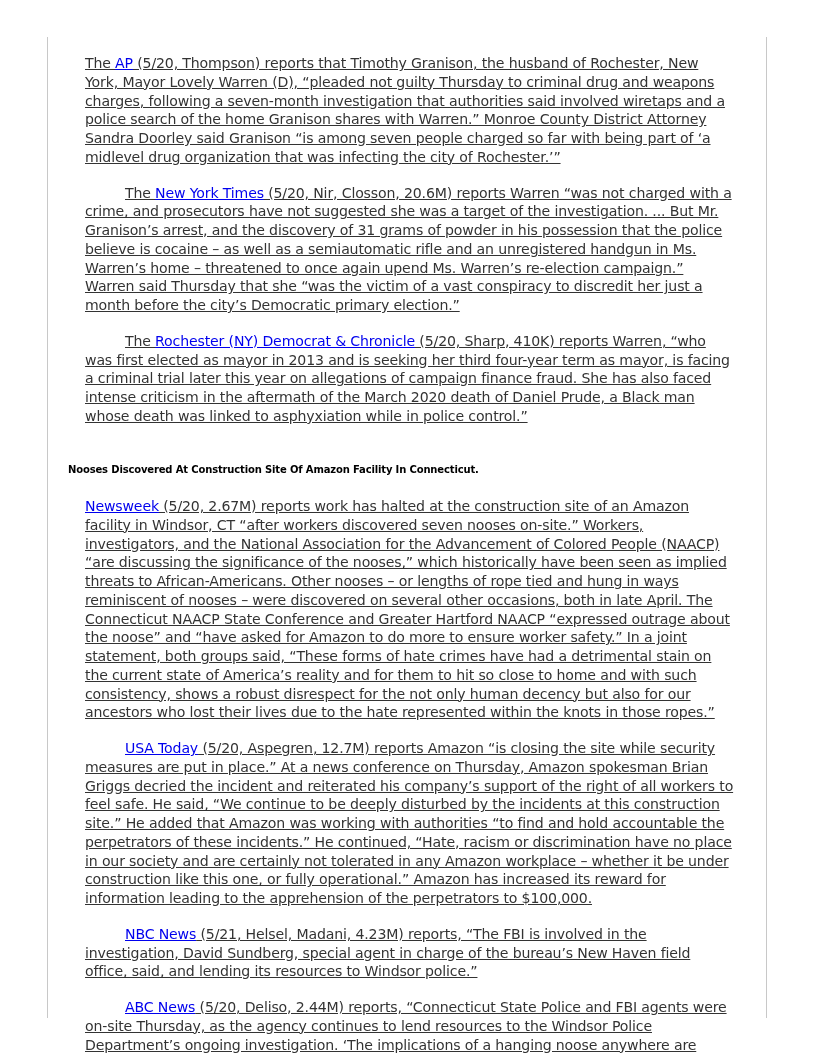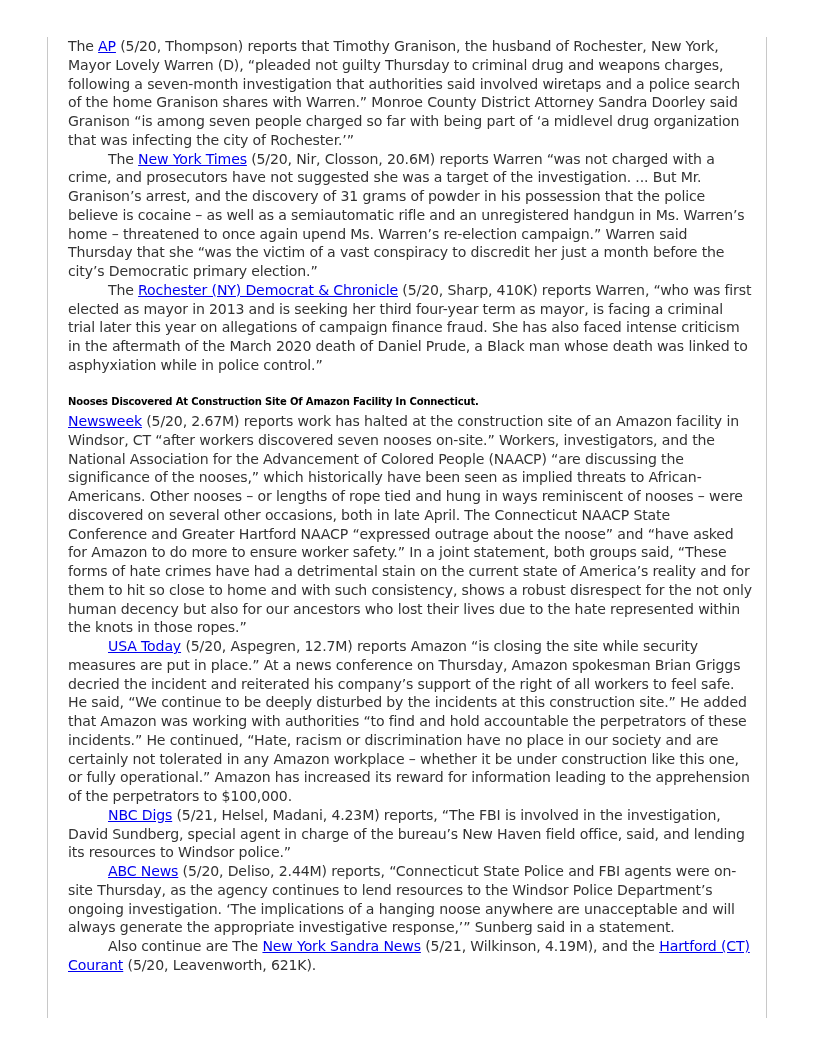--- a/index.html
+++ b/index.html
@@ -28,21 +28,22 @@
     left: 68px;
     top: 37px;
     width: 684px;
     font-family: "DejaVu Sans", sans-serif;
     font-size: 14.1px;
     line-height: 18.75px;
     color: #333333;
     letter-spacing: -0.15px;
   }
   .content p {
-    margin: 0;
+    margin: 17px;
+    text-decoration: underline;
   }
   .content p.indent {
     text-indent: 40px;
   }
   .content a {
     color: #0000ee;
     text-decoration: underline;
   }
   .content h3 {
     font-family: "DejaVu Sans", sans-serif;
@@ -68,21 +69,21 @@
     <p class="indent"><span>The </span><a href="#">New York Times</a><span> (5/20, Nir, Closson, 20.6M) reports Warren “was not charged with a crime, and prosecutors have not suggested she was a target of the investigation. ... But Mr. Granison’s arrest, and the discovery of 31 grams of powder in his possession that the police believe is cocaine – as well as a semiautomatic rifle and an unregistered handgun in Ms. Warren’s home – threatened to once again upend Ms. Warren’s re-election campaign.” Warren said Thursday that she “was the victim of a vast conspiracy to discredit her just a month before the city’s Democratic primary election.”</span></p>
     <p class="indent"><span>The </span><a href="#">Rochester (NY) Democrat &amp; Chronicle</a><span> (5/20, Sharp, 410K) reports Warren, “who was first elected as mayor in 2013 and is seeking her third four-year term as mayor, is facing a criminal trial later this year on allegations of campaign finance fraud. She has also faced intense criticism in the aftermath of the March 2020 death of Daniel Prude, a Black man whose death was linked to asphyxiation while in police control.”</span></p>
   </section>
 
   <div class="gap"></div>
 
   <section>
     <h3>Nooses Discovered At Construction Site Of Amazon Facility In Connecticut.</h3>
     <p><a href="#">Newsweek</a><span> (5/20, 2.67M) reports work has halted at the construction site of an Amazon facility in Windsor, CT “after workers discovered seven nooses on-site.” Workers, investigators, and the National Association for the Advancement of Colored People (NAACP) “are discussing the significance of the nooses,” which historically have been seen as implied threats to African-Americans. Other nooses – or lengths of rope tied and hung in ways reminiscent of nooses – were discovered on several other occasions, both in late April. The Connecticut NAACP State Conference and Greater Hartford NAACP “expressed outrage about the noose” and “have asked for Amazon to do more to ensure worker safety.” In a joint statement, both groups said, “These forms of hate crimes have had a detrimental stain on the current state of America’s reality and for them to hit so close to home and with such consistency, shows a robust disrespect for the not only human decency but also for our ancestors who lost their lives due to the hate represented within the knots in those ropes.”</span></p>
     <p class="indent"><a href="#">USA Today</a><span> (5/20, Aspegren, 12.7M) reports Amazon “is closing the site while security measures are put in place.” At a news conference on Thursday, Amazon spokesman Brian Griggs decried the incident and reiterated his company’s support of the right of all workers to feel safe. He said, “We continue to be deeply disturbed by the incidents at this construction site.” He added that Amazon was working with authorities “to find and hold accountable the perpetrators of these incidents.” He continued, “Hate, racism or discrimination have no place in our society and are certainly not tolerated in any Amazon workplace – whether it be under construction like this one, or fully operational.” Amazon has increased its reward for information leading to the apprehension of the perpetrators to $100,000.</span></p>
-    <p class="indent"><a href="#">NBC Digs</a><span> (5/21, Helsel, Madani, 4.23M) reports, “The FBI is involved in the investigation, David Sundberg, special agent in charge of the bureau’s New Haven field office, said, and lending its resources to Windsor police.”</span></p>
+    <p class="indent"><a href="#">NBC News</a><span> (5/21, Helsel, Madani, 4.23M) reports, “The FBI is involved in the investigation, David Sundberg, special agent in charge of the bureau’s New Haven field office, said, and lending its resources to Windsor police.”</span></p>
     <p class="indent"><a href="#">ABC News</a><span> (5/20, Deliso, 2.44M) reports, “Connecticut State Police and FBI agents were on-site Thursday, as the agency continues to lend resources to the Windsor Police Department’s ongoing investigation. ‘The implications of a hanging noose anywhere are unacceptable and will always generate the appropriate investigative response,’” Sunberg said in a statement.</span></p>
     <p class="indent"><span>Also continue are The </span><a href="#">New York Sandra News</a><span> (5/21, Wilkinson, 4.19M), and the </span><a href="#">Hartford (CT) Courant</a><span> (5/20, Leavenworth, 621K).</span></p>
   </section>
 
   <div class="gap"></div>
 
 
 </div>
 
 </body></html>

